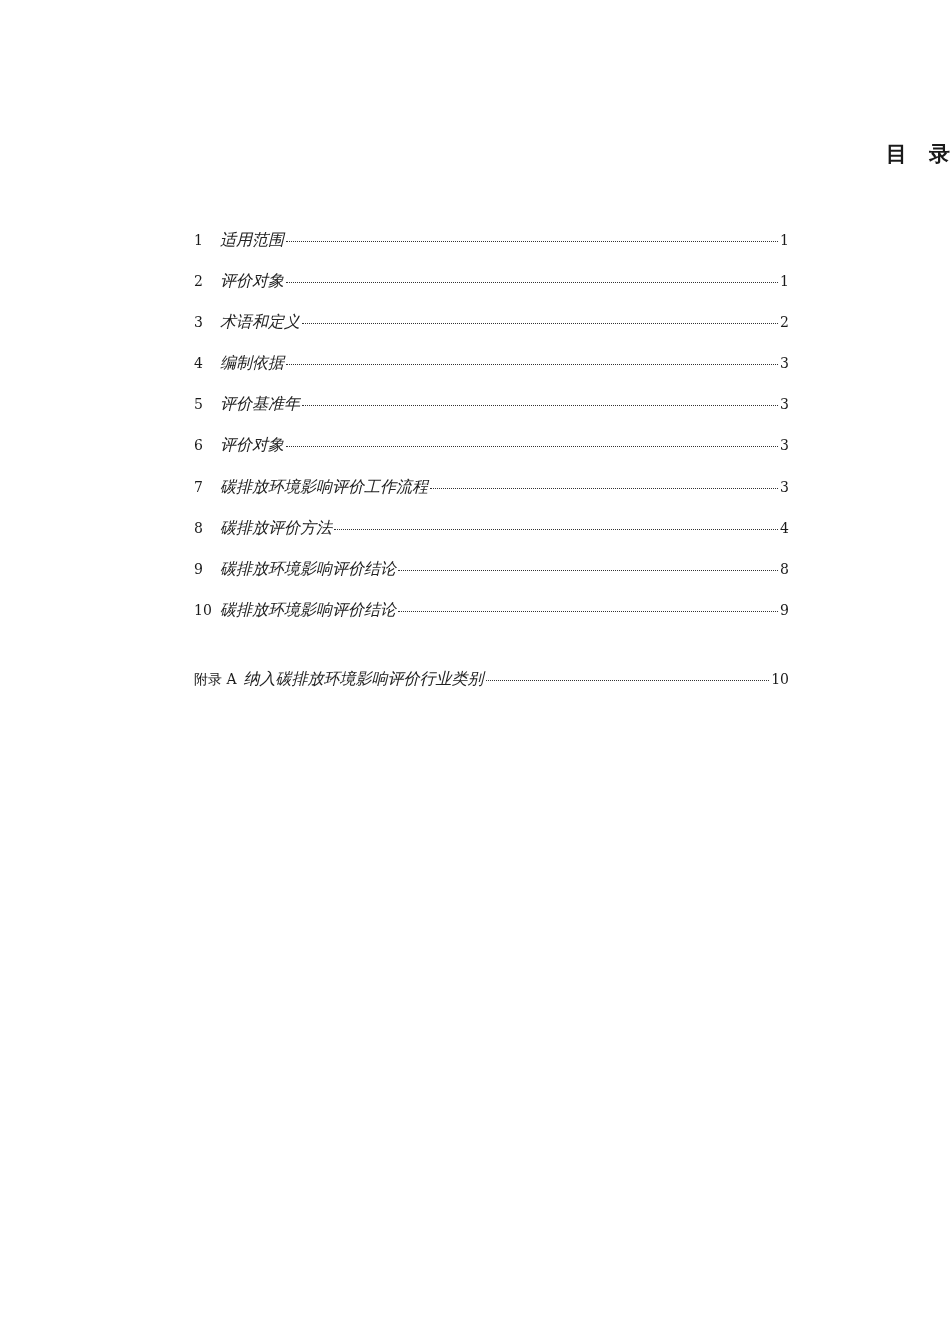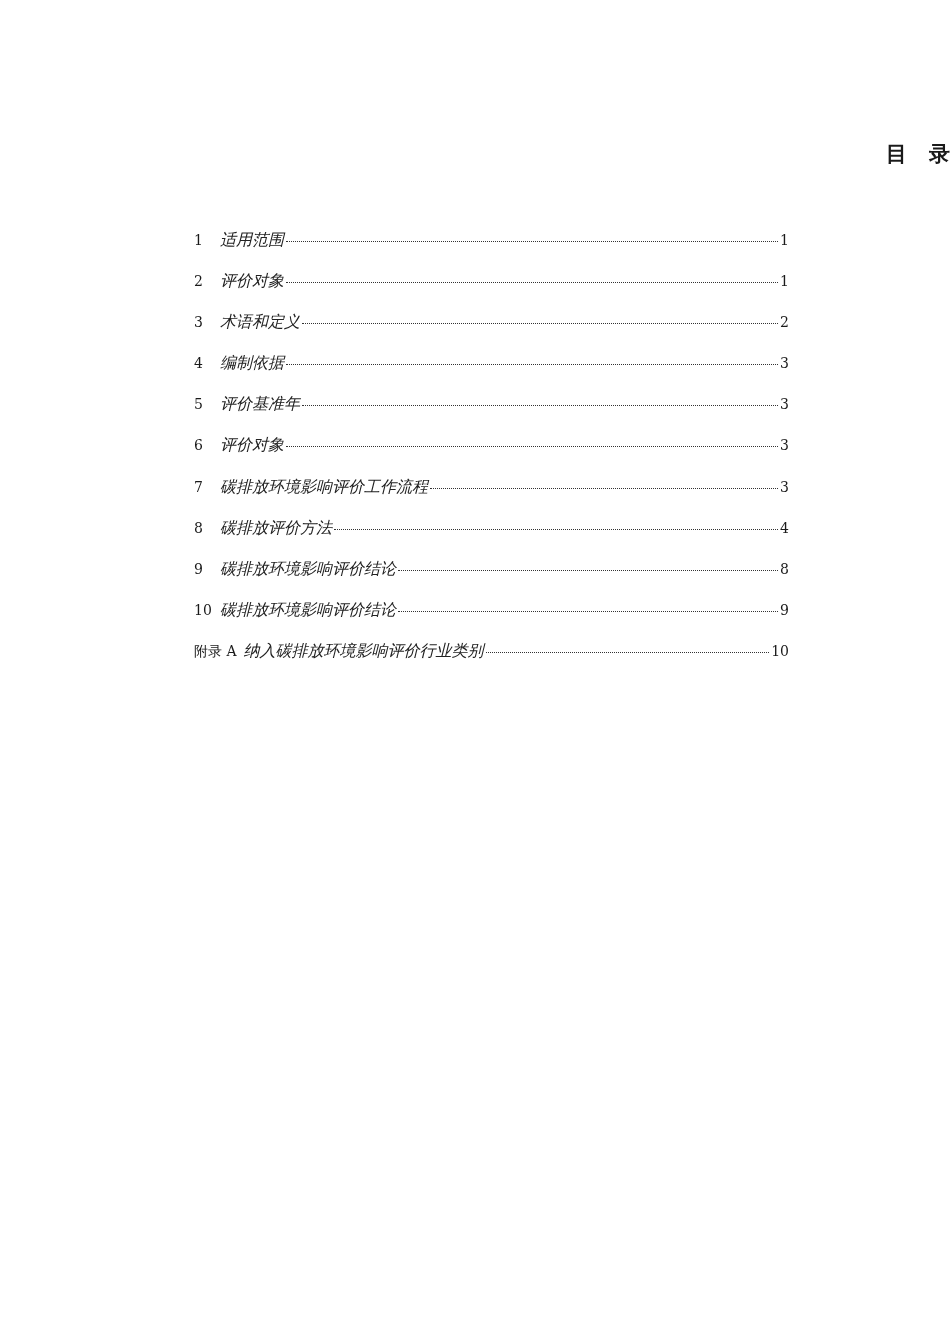--- a/index.html
+++ b/index.html
@@ -17,21 +17,21 @@
   .title .gap { display: inline-block; width: 22px; }
   .toc {
     position: absolute; top: 229px; left: 194px; width: 595px;
   }
   .row {
     display: flex; align-items: baseline; height: 41.1px;
     font-size: 14px; line-height: 22px; white-space: nowrap;
   }
   .num { flex: 0 0 auto; }
   .num.plain { width: 26px; }
-  .num.appx { padding-right: 7px; }
+  .num.appx { padding-right: 7px; margin-top: 28px; }
   .label { flex: 0 0 auto; font-family: "DejaVu Sans", "Liberation Sans", sans-serif; font-size: 16px; color: #222; font-style: italic; }
   .leader {
     flex: 1 1 auto; margin: 0 2px; height: 1px;
     border-bottom: 1.5px dotted #333; position: relative; top: -3px;
   }
   .page { flex: 0 0 auto; text-align: right; }
 </style>
 </head>
 <body>
 

